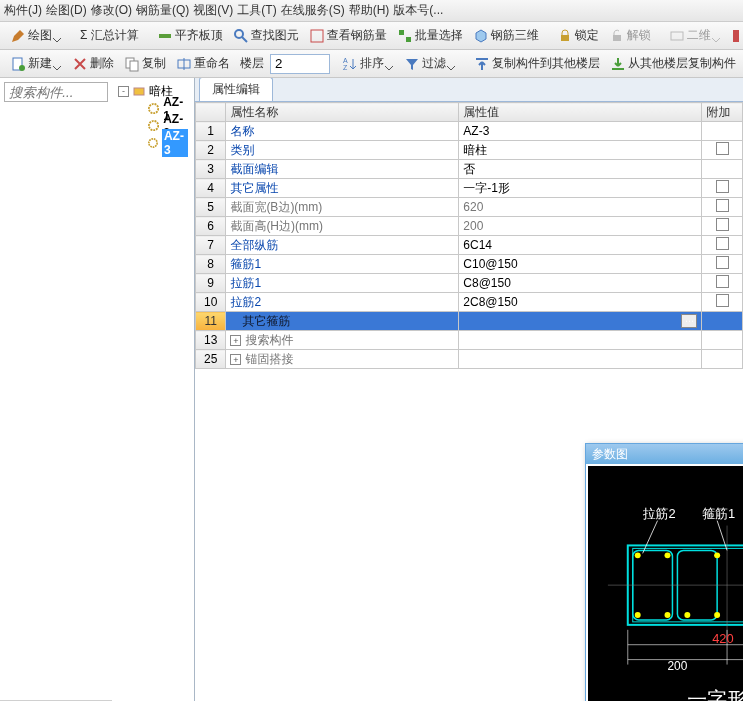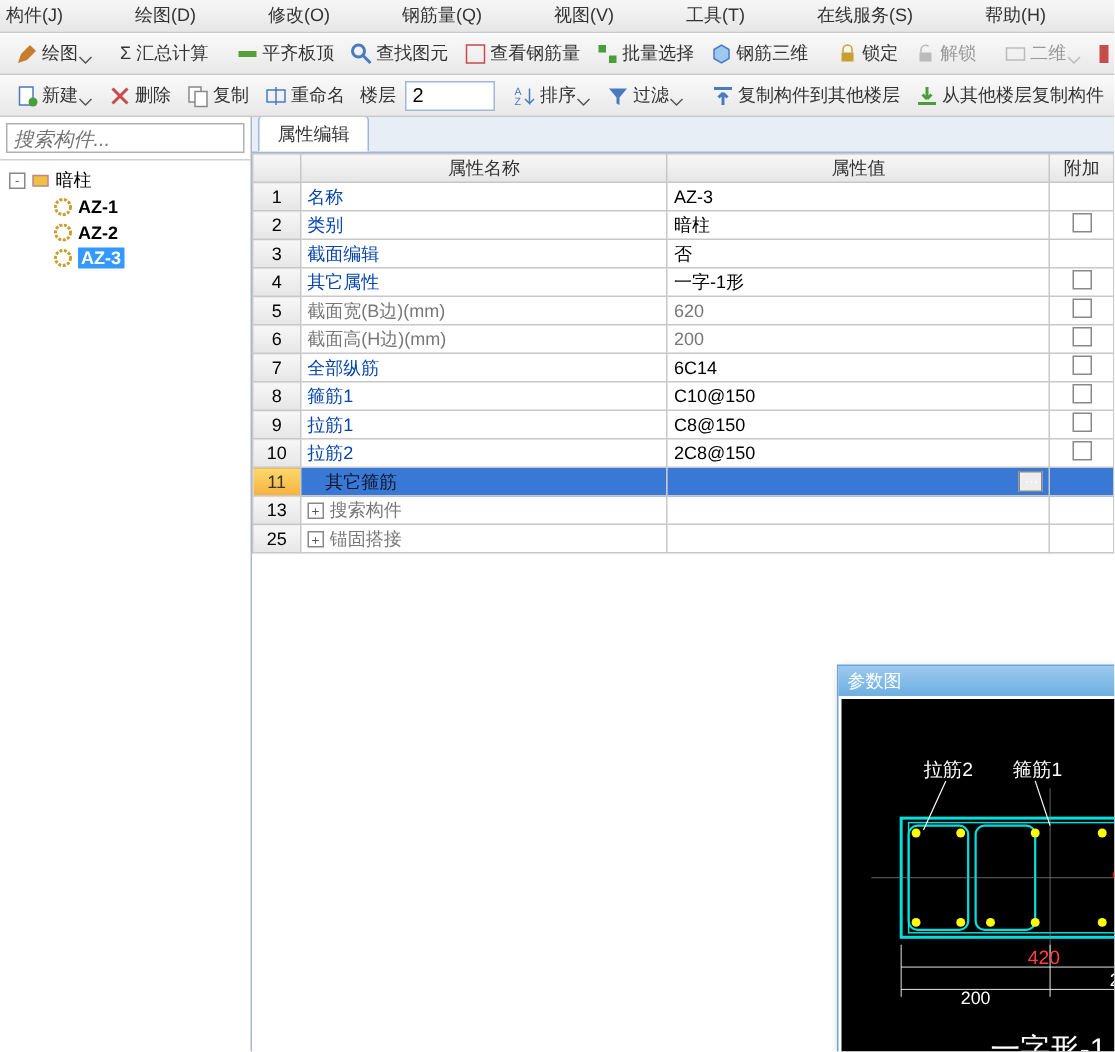--- a/index.html
+++ b/index.html
@@ -1,41 +1,41 @@
 <!DOCTYPE html>
 <html><head>
 <meta charset="utf-8">
 <style>
 * { box-sizing: border-box; margin: 0; padding: 0; }
 body { font-family: "Microsoft YaHei", SimSun, Arial, sans-serif; font-size: 12px; background: #fff; width: 743px; height: 701px; overflow: hidden; }
-.menubar { height: 22px; background: linear-gradient(#f7f7f7,#e6e6e6); border-bottom: 1px solid #ccc; display: flex; align-items: center; padding: 0 4px; color: #333; overflow: hidden; white-space: nowrap; gap: 44px; }
+.menubar { height: 22px; background: linear-gradient(#f7f7f7,#e6e6e6); border-bottom: 1px solid #ccc; display: flex; align-items: center; padding: 0 4px; color: #333; overflow: hidden; white-space: nowrap; }
 .menubar span { margin-right: 4px; cursor: pointer; }
 .toolbar { height: 28px; background: linear-gradient(#fafafa,#e8e8e8); border-bottom: 1px solid #c8c8c8; display: flex; align-items: center; padding: 0 6px; white-space: nowrap; overflow: hidden; }
 .tb-icon { width: 16px; height: 16px; display: inline-block; vertical-align: middle; margin-right: 2px; }
 .tb-btn { display: inline-flex; align-items: flex-end; padding: 2px 4px; margin-right: 2px; cursor: pointer; color: #333; }
 .tb-sep { width:1px; height:18px; background:#ccc; margin:0 4px; }
 .dd { width:10px; height:10px; display:inline-block; vertical-align:middle; }
 .floor-input { width:60px; height:20px; border:1px solid #9db8d9; background:#fff; padding:1px 4px; }
 .main { display: flex; height: calc(100% - 78px); }
-.left { width: 168px; border-right: 1px solid #a9b7c6; display:flex; flex-direction:column; }
+.left { width: 195px; border-right: 1px solid #a9b7c6; display:flex; }
 .search { padding: 4px; border-bottom: 1px solid #d0d0d0; }
 .search input { width: 100%; height: 20px; border: 1px solid #b0b0b0; padding: 2px 4px; color: #999; font-style: italic; }
 .tree { flex:1; padding: 4px 6px; position:relative; }
 .tree-row { display:flex; align-items:center; height:18px; }
 .tree-toggle { width:11px; height:11px; border:1px solid #888; display:inline-flex; align-items:center; justify-content:center; font-size:9px; line-height:9px; margin-right:4px; color:#666; cursor:pointer; }
 .tree-icon { width:12px; height:12px; display:inline-block; margin-right:4px; }
 .tree-child { padding-left: 30px; display:flex; align-items:center; height:17px;font-weight:bold; }
 .sel { background:#3399ff; color:#fff; padding:0 2px; }
 .right { flex:1; position:relative; display:flex; flex-direction:column; overflow:hidden; }
 .tab-strip { height: 24px; display:flex; align-items:flex-end; background:#e8eef5; border-bottom:1px solid #9db8d9; padding-left:4px; }
 .tab { background:#fff; border:1px solid #9db8d9; border-bottom:none; padding:3px 12px; font-size:12px; color:#333; border-radius:3px 3px 0 0;margin-top:40px; }
 .grid { flex:1; overflow:hidden; }
 table.g { border-collapse: collapse; width: 100%; table-layout: fixed; }
 table.g th, table.g td { border: 1px solid #c8c8c8; height: 19px; padding: 0 4px; font-size: 12px; }
-table.g th { background: linear-gradient(#f7f7f7,#e6e6e6); color:#333; font-weight:normal; text-align:center; }
+table.g th { background: linear-gradient(#f7f7f7,#e6e6e6); color:#333; font-weight:normal; text-align:left; }
 .rownum { width: 30px; text-align:center; background:linear-gradient(#f7f7f7,#e6e6e6); }
 .col-name { width: 230px; }
 .col-val { width: 240px; }
 .col-extra { width: 40px; }
 .blue-text { color:#0645ad; }
 .grey-text { color:#777;margin-left:15px; }
 .row-sel td { background:#3a78d6 !important; color:#fff; }
 .row-sel td:first-child { background:linear-gradient(#fcd76e,#f7b23e) !important; color:#333; }
 .row-sel .col-name { color:#0f172a; }
 .chk { width:13px; height:13px; border:1px solid #888; display:inline-block; background:#fff; }

